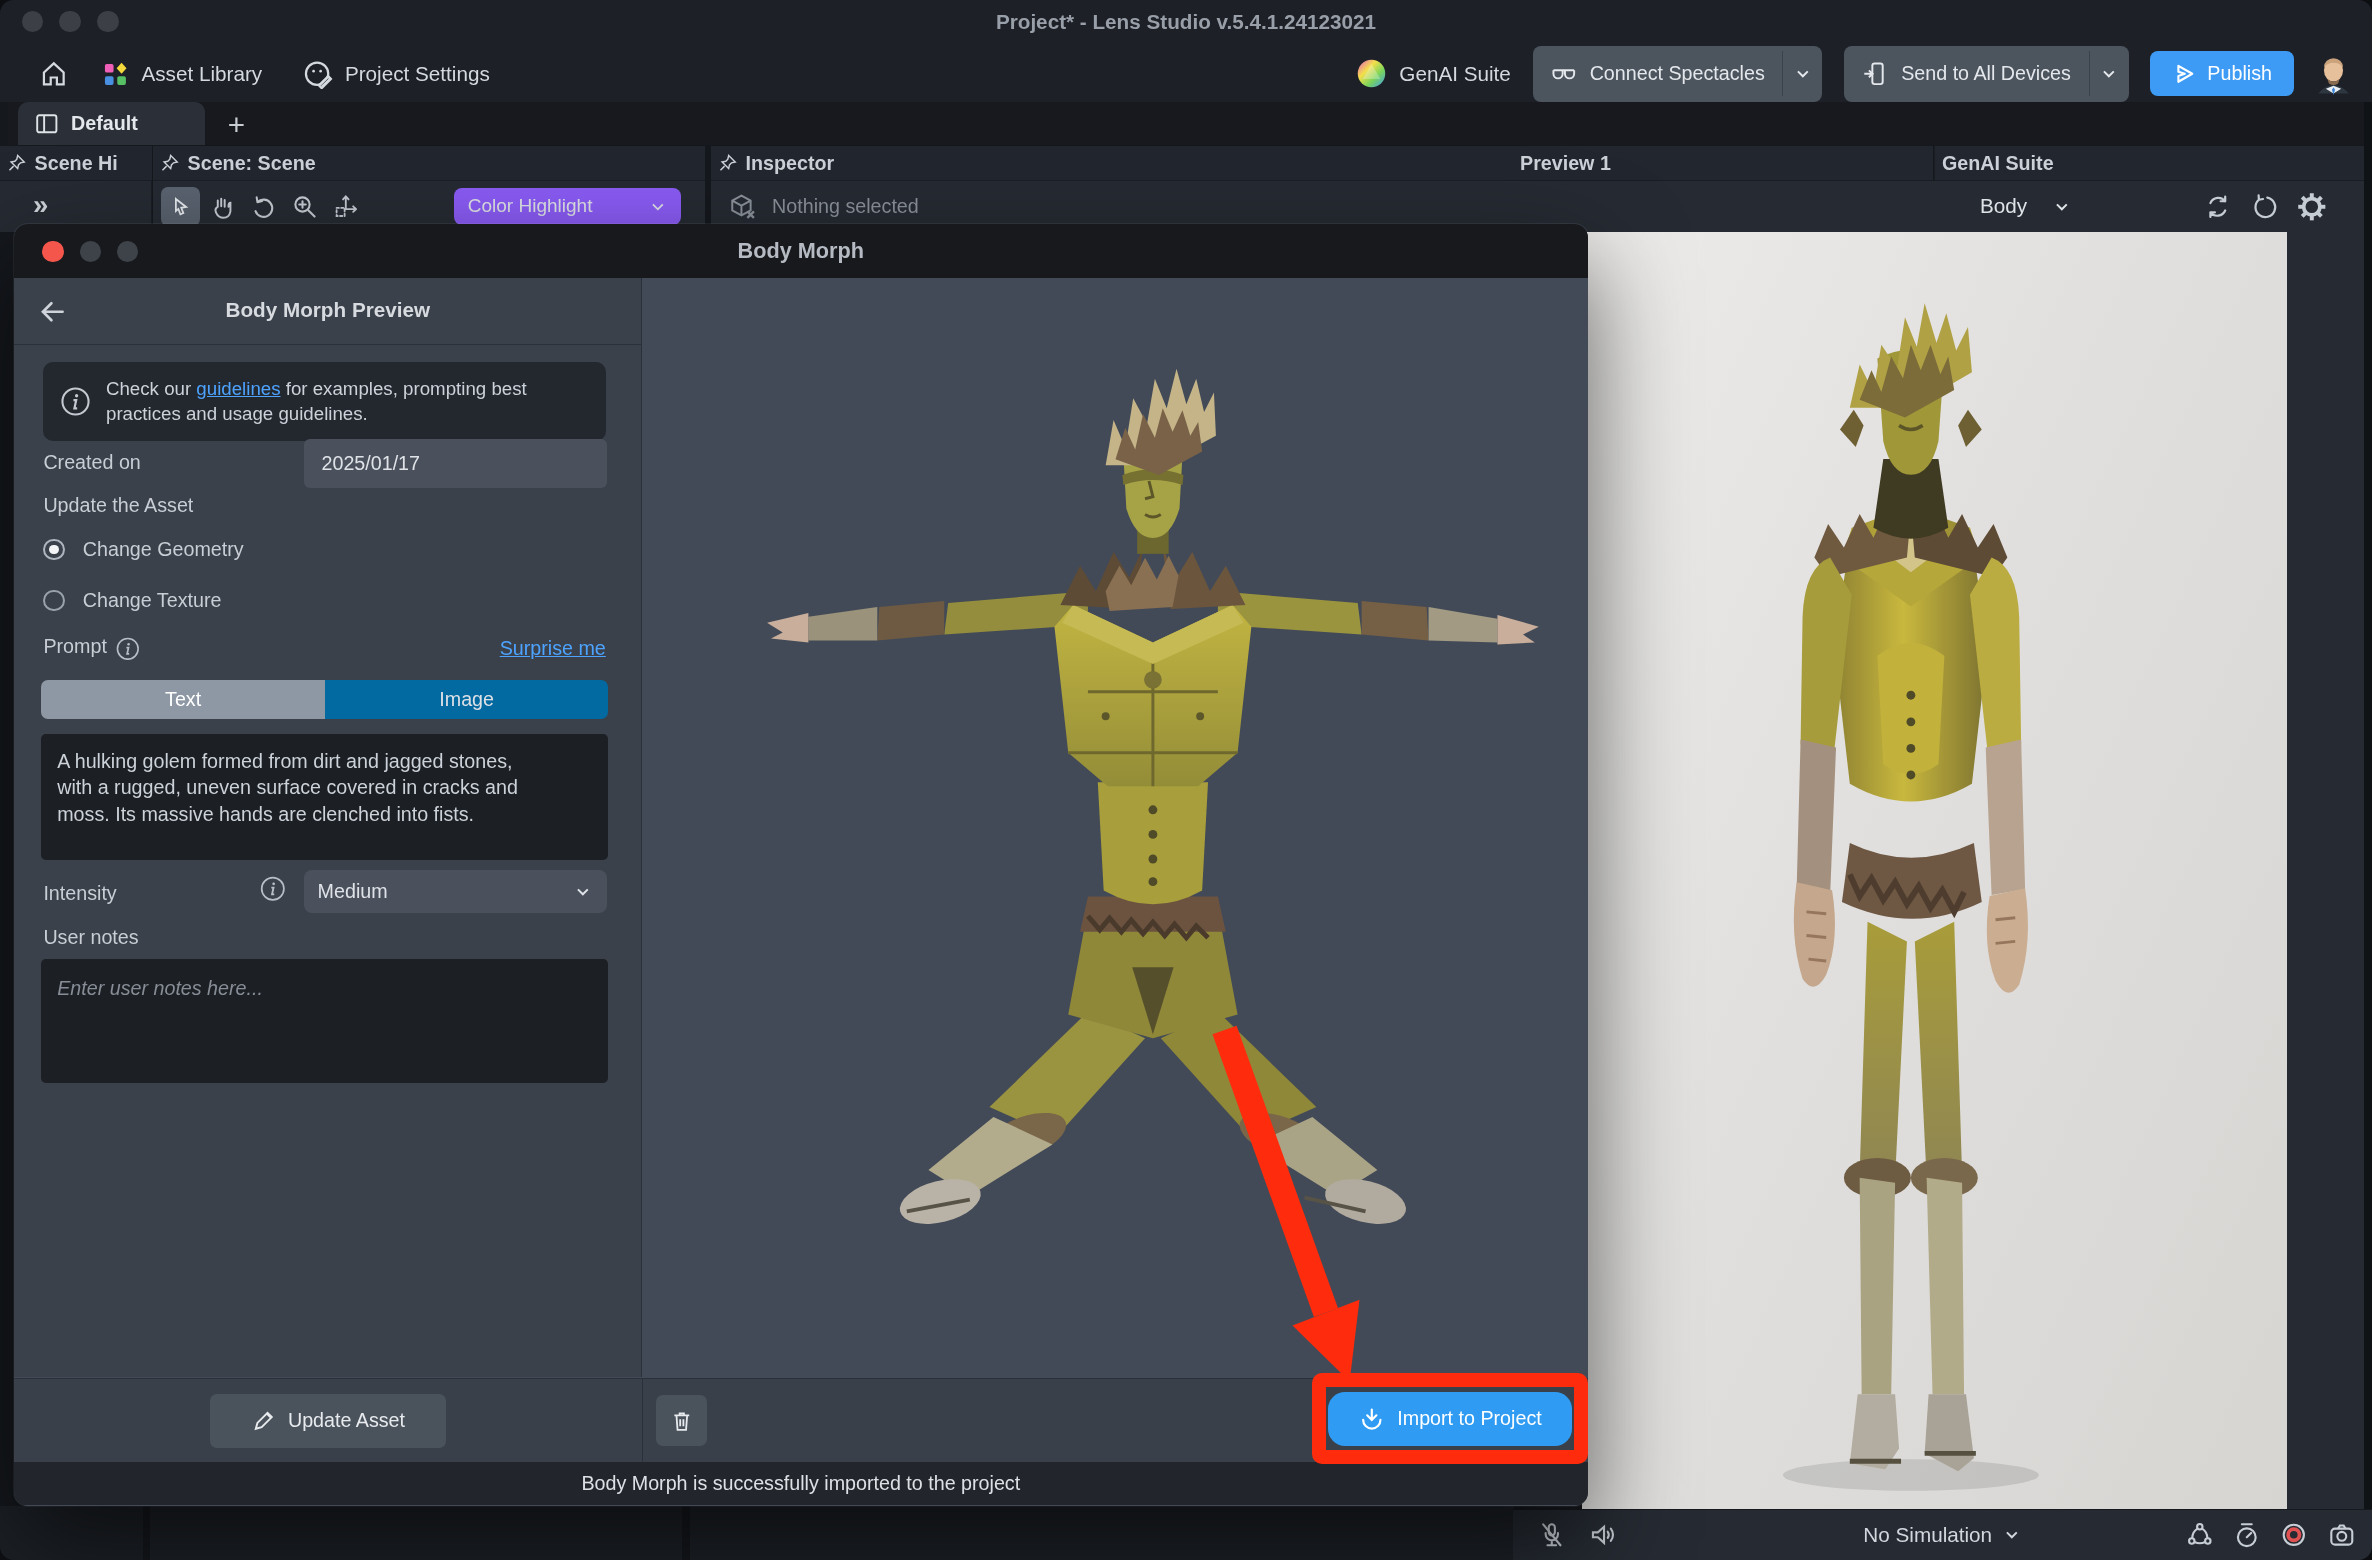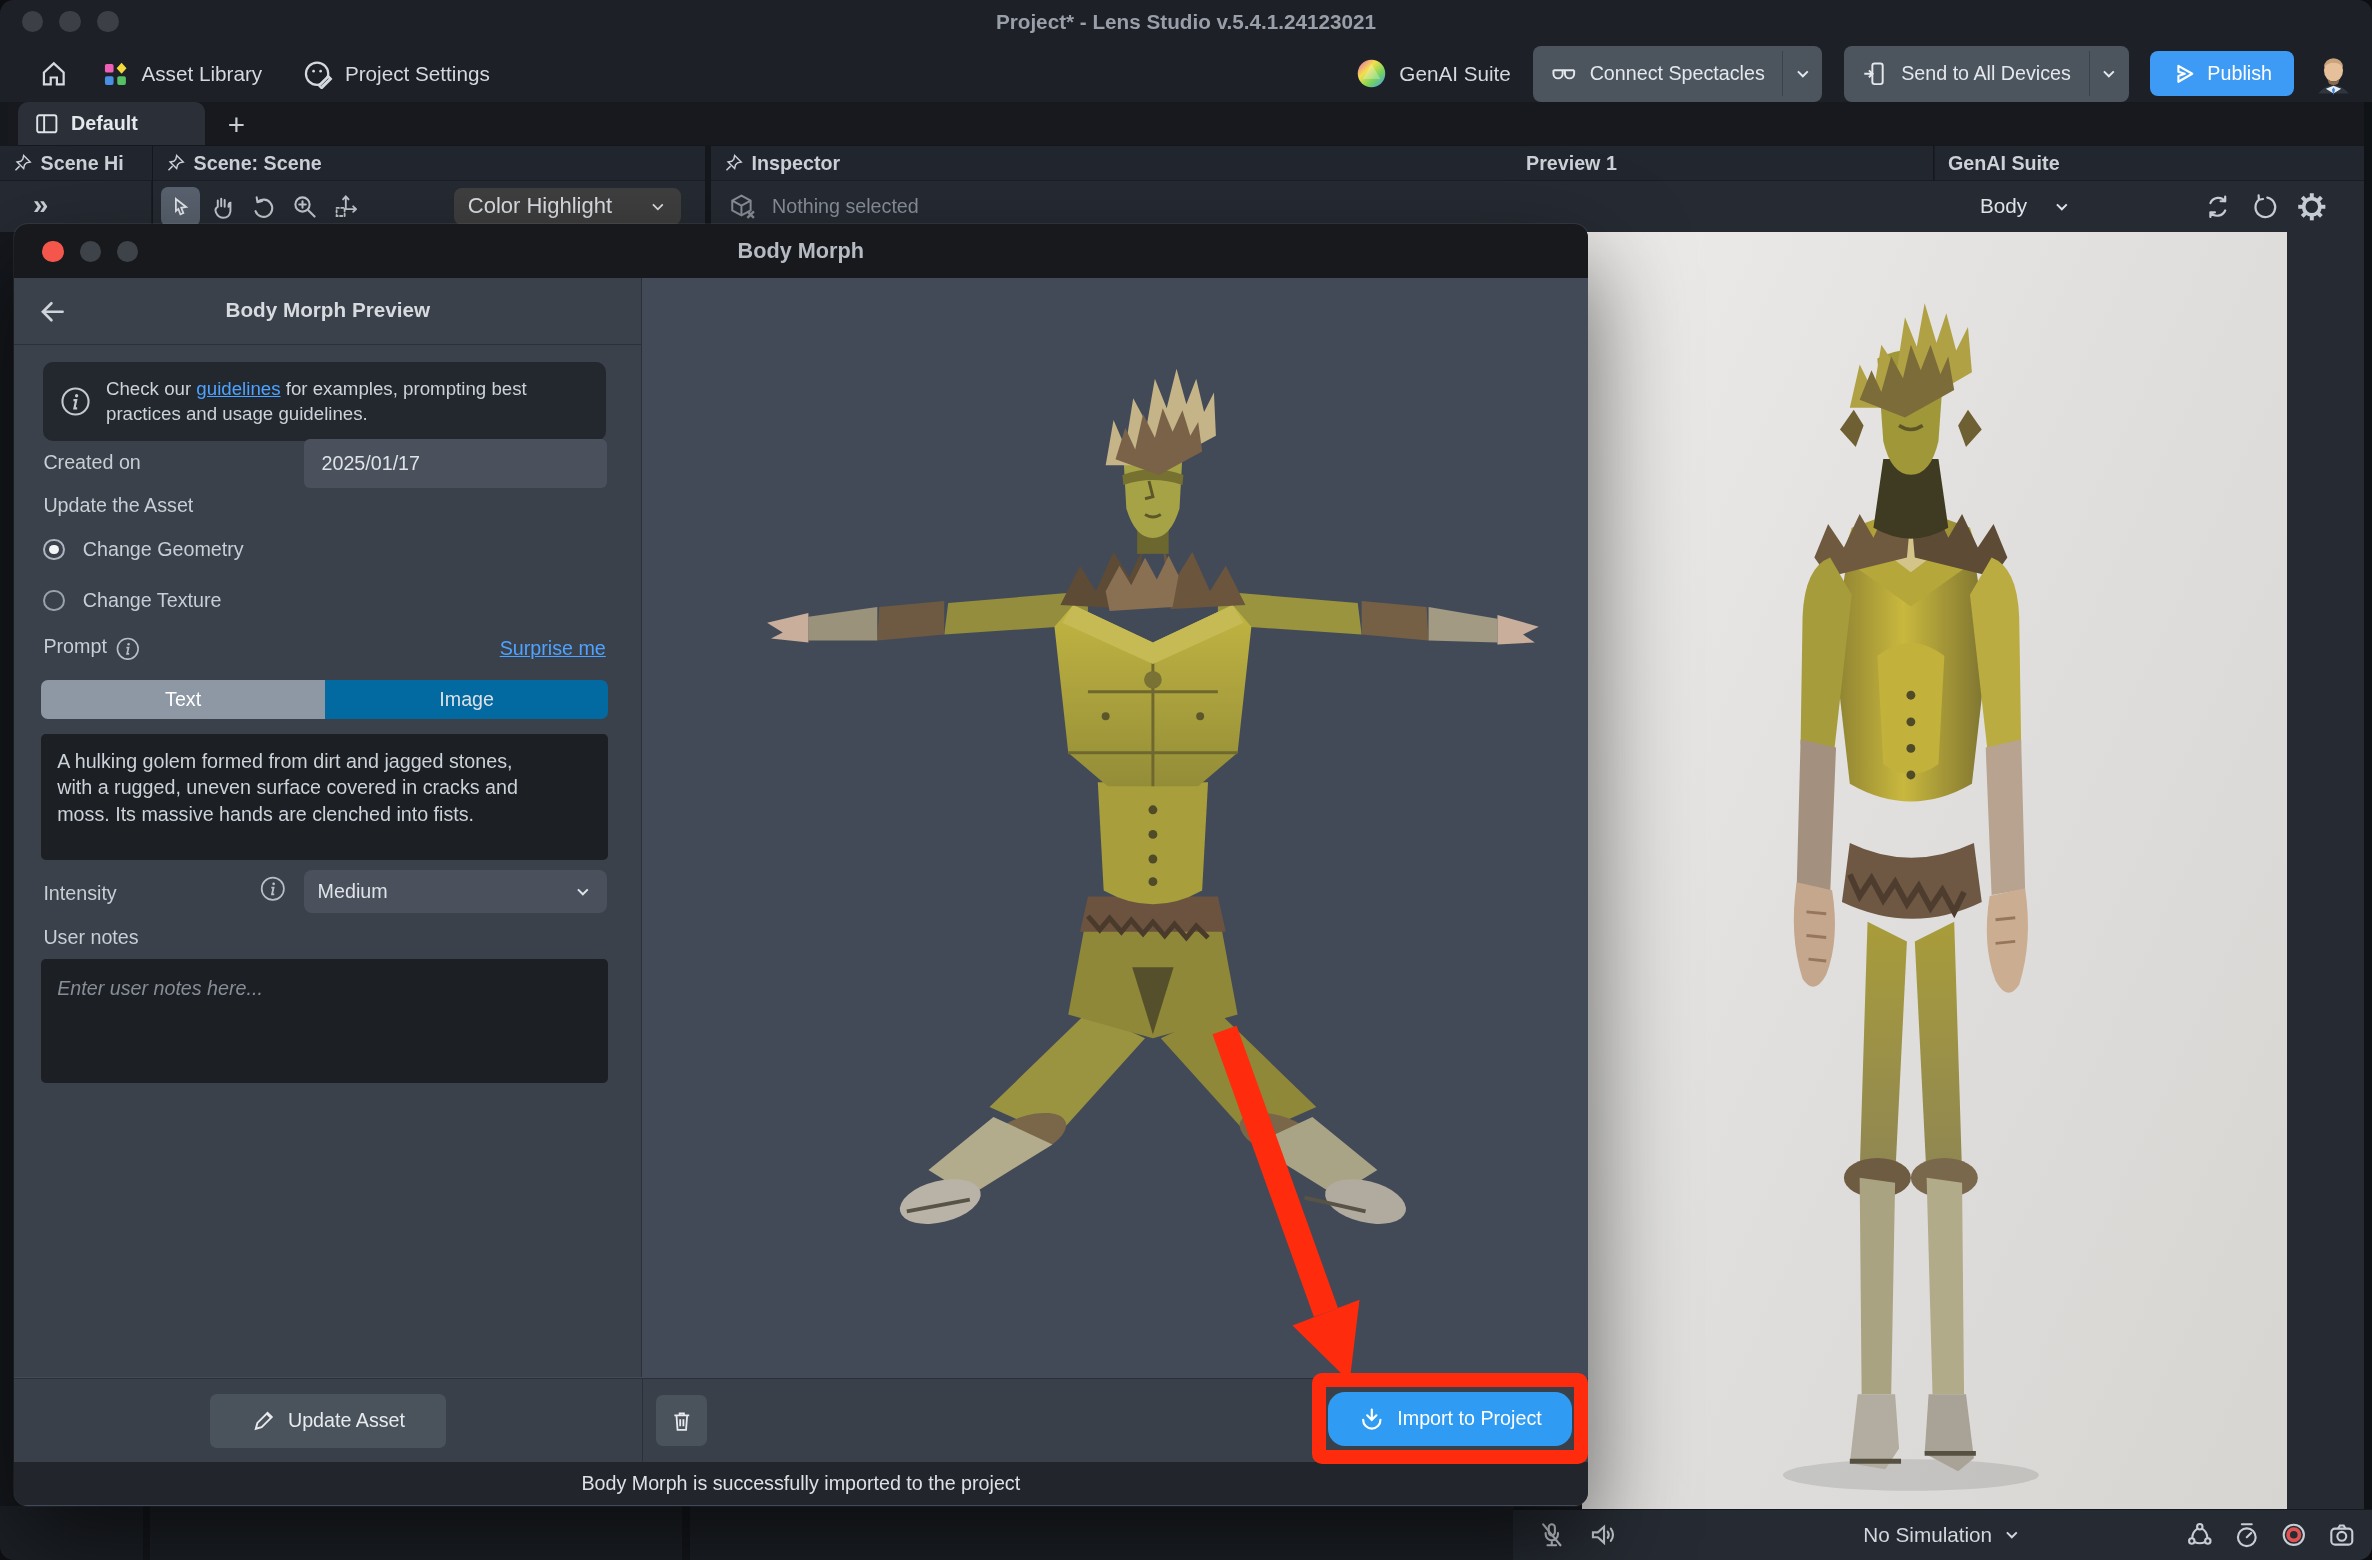--- a/index.html
+++ b/index.html
@@ -20,24 +20,24 @@
   .pill-main { display:flex; align-items:center; gap:11.8px; padding:0 17.7px; }
   .pill-sep { width:1px; height:45px; background:#3a414a; }
   .pill-chev { width:39px; display:flex; justify-content:center; }
   .publish { display:flex; align-items:center; gap:9.9px; height:45px; padding:0 21.7px; border-radius:7.9px; background:#3d9bf5; color:#fff; font-size:19.7px; }
 
   .tabbar { left:8px; top:102px; width:2372px; height:43px; background:#17191e; }
   .tab-active { left:9.9px; top:0; height:43px; width:187px; background:#2b3038; border-radius:9.9px 9.9px 0 0; display:flex; align-items:center; gap:11.8px; padding:0 15.8px; color:#e4e7eb; font-size:19.7px; font-weight:bold; }
   .tab-plus { left:207px; top:2px; width:43px; height:41px; display:flex; align-items:center; justify-content:center; color:#c8cdd3; font-size:29.6px; }
 
   
-  .phead { top:146px; height:35px; background:#22262e; border-bottom:1px solid #1a1e24; display:flex; align-items:center; gap:7.9px; padding:0 13px; color:#ccd1d8; font-size:19.7px; font-weight:bold; }
+  .phead { top:146px; height:35px; background:#22262e; border-bottom:1px solid #1a1e24; display:flex; align-items:center; gap:7.9px; padding:0 7px; color:#ccd1d8; font-size:19.7px; font-weight:bold; }
   .ptool { top:181px; height:51px; background:#262b33; }
   .tool-ic { color:#c6ccd3; }
-  .dropdown-pill { display:flex; align-items:center; justify-content:space-between; background:#404040; border-radius:7.9px; color:#dfe3e8; font-size:22px; padding:0 13.8px; }
+  .dropdown-pill { display:flex; align-items:center; justify-content:space-between; background:#8b5cf6; border-radius:7.9px; color:#dfe3e8; font-size:19px; padding:0 13.8px; }
   .muted { color:#8b929b; }
 
   .preview-white { left:1582px; top:232px; width:705px; height:1277px; background:linear-gradient(115deg,#eceuebe9,#e2e1df 40%,#d9d7d4 100%); background:linear-gradient(115deg,#ecebe9,#e0dfdd 45%,#d7d5d2 100%); }
   .preview-darkcol { left:2287px; top:232px; width:77px; height:1277px; background:#262b33; }
   .win-right-edge { left:2364px; top:102px; width:7.9px; height:1458px; background:#101316; }
   .pv-btn { top:183px; width:43px; height:45px; border-radius:6.9px; background:#3c434d; display:flex; align-items:center; justify-content:center; color:#d3d8df; }
   .pv-btn.sel { background:#5a6370; }
   .simbar { left:1513px; top:1509px; width:859px; height:51px; background:#262b33; border-top:1px solid #15181d; display:flex; align-items:center; color:#d2d7dd; }
   .bl-strip { top:1506px; height:54px; background:#1d2127; }
 

